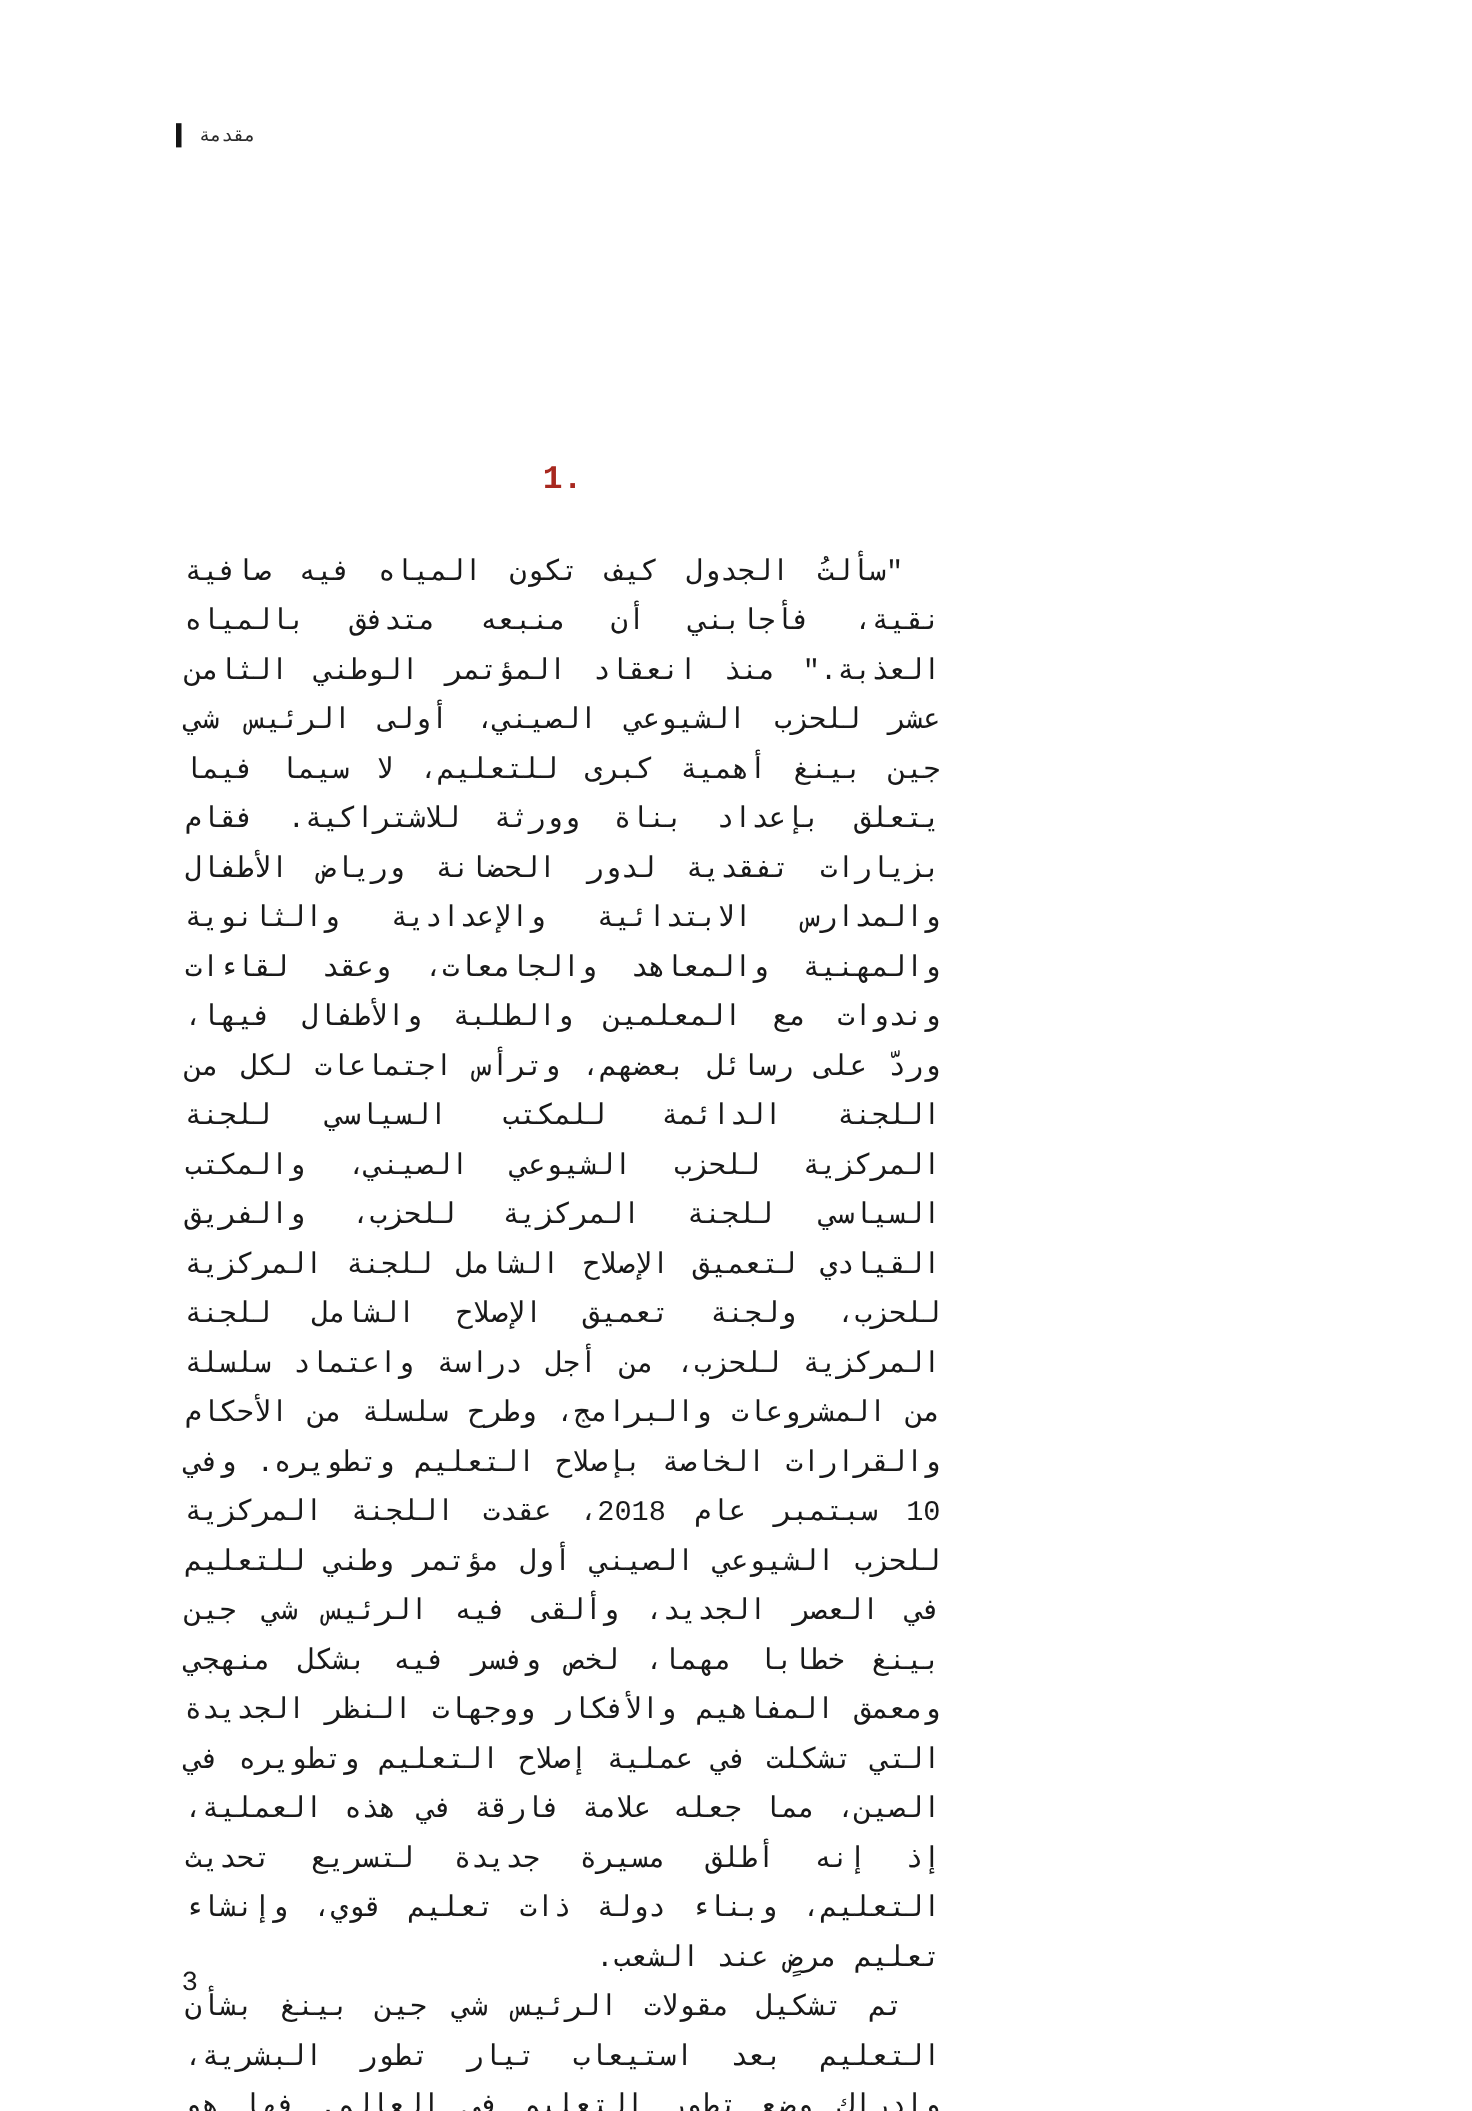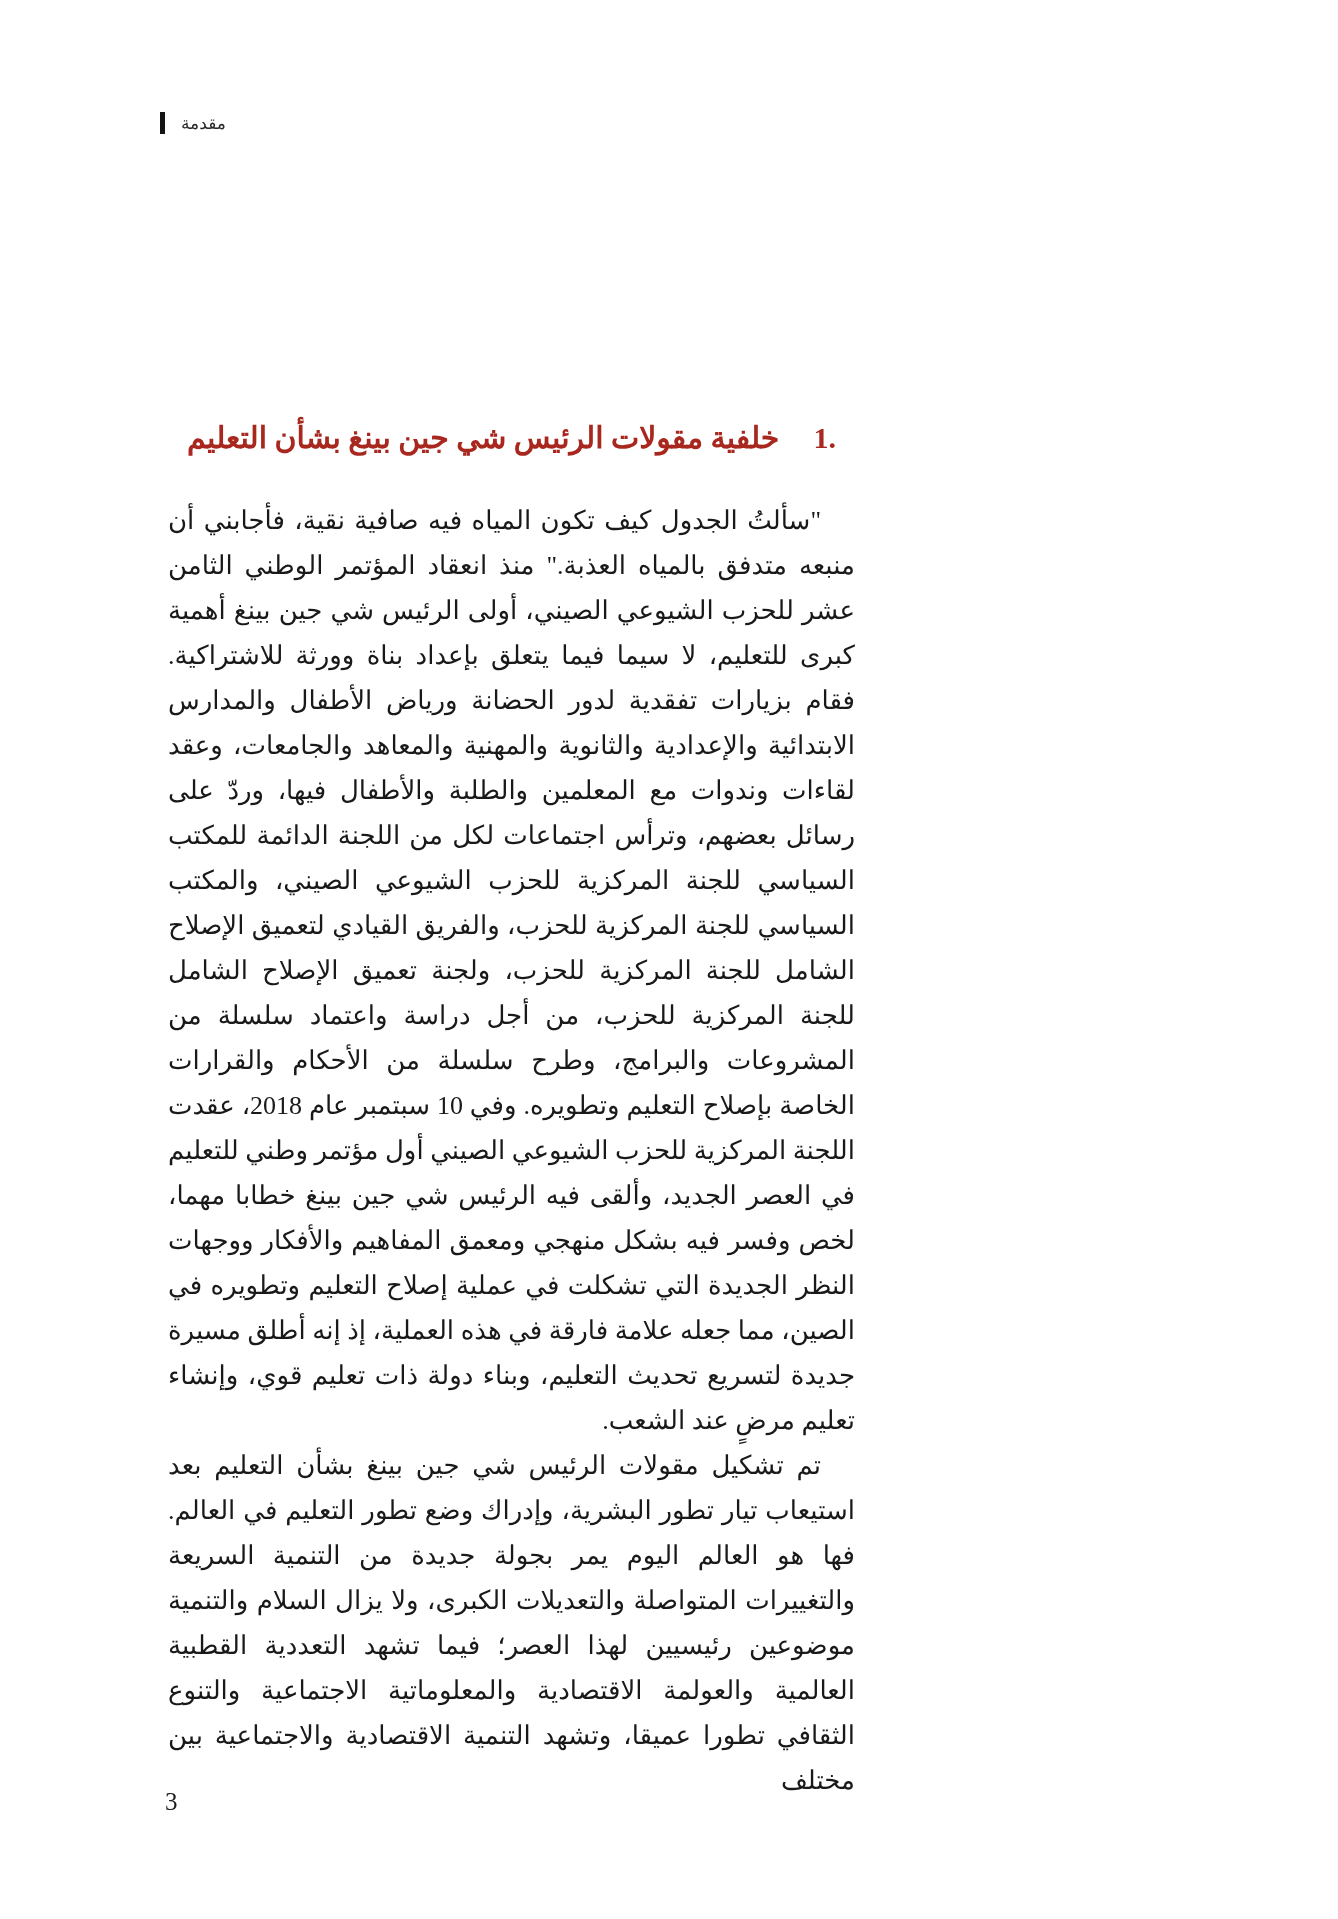--- a/index.html
+++ b/index.html
@@ -5,21 +5,21 @@
   html, body {
     margin: 0;
     padding: 0;
     background: #ffffff;
   }
   .page {
     position: relative;
     width: 1088px;
     height: 1919px;
     background: #ffffff;
-    font-family: Liberation Serif, serif;
+    font-family: Liberation Mono, monospace;
     color: #1c1c1c;
     overflow: hidden;
   }
 
   
   .chapter-header {
     position: absolute;
     top: 112px;
     left: 160px;
     display: flex;
@@ -88,21 +88,20 @@
 
 <div class="page">
 
   <div class="chapter-header">
     <span class="bar"></span>
     <span class="label">مقدمة</span>
   </div>
 
   <div class="section-heading">
     <span class="num">1.</span>
-    <span class="title">خلفية مقولات الرئيس شي جين بينغ بشأن التعليم</span>
   </div>
 
   <div class="body-text">
     <p>"سألتُ الجدول كيف تكون المياه فيه صافية نقية، فأجابني أن منبعه متدفق بالمياه العذبة." منذ انعقاد المؤتمر الوطني الثامن عشر للحزب الشيوعي الصيني، أولى الرئيس شي جين بينغ أهمية كبرى للتعليم، لا سيما فيما يتعلق بإعداد بناة وورثة للاشتراكية. فقام بزيارات تفقدية لدور الحضانة ورياض الأطفال والمدارس الابتدائية والإعدادية والثانوية والمهنية والمعاهد والجامعات، وعقد لقاءات وندوات مع المعلمين والطلبة والأطفال فيها، وردّ على رسائل بعضهم، وترأس اجتماعات لكل من اللجنة الدائمة للمكتب السياسي للجنة المركزية للحزب الشيوعي الصيني، والمكتب السياسي للجنة المركزية للحزب، والفريق القيادي لتعميق الإصلاح الشامل للجنة المركزية للحزب، ولجنة تعميق الإصلاح الشامل للجنة المركزية للحزب، من أجل دراسة واعتماد سلسلة من المشروعات والبرامج، وطرح سلسلة من الأحكام والقرارات الخاصة بإصلاح التعليم وتطويره. وفي 10 سبتمبر عام 2018، عقدت اللجنة المركزية للحزب الشيوعي الصيني أول مؤتمر وطني للتعليم في العصر الجديد، وألقى فيه الرئيس شي جين بينغ خطابا مهما، لخص وفسر فيه بشكل منهجي ومعمق المفاهيم والأفكار ووجهات النظر الجديدة التي تشكلت في عملية إصلاح التعليم وتطويره في الصين، مما جعله علامة فارقة في هذه العملية، إذ إنه أطلق مسيرة جديدة لتسريع تحديث التعليم، وبناء دولة ذات تعليم قوي، وإنشاء تعليم مرضٍ عند الشعب.</p>
     <p>تم تشكيل مقولات الرئيس شي جين بينغ بشأن التعليم بعد استيعاب تيار تطور البشرية، وإدراك وضع تطور التعليم في العالم. فها هو العالم اليوم يمر بجولة جديدة من التنمية السريعة والتغييرات المتواصلة والتعديلات الكبرى، ولا يزال السلام والتنمية موضوعين رئيسيين لهذا العصر؛ فيما تشهد التعددية القطبية العالمية والعولمة الاقتصادية والمعلوماتية الاجتماعية والتنوع الثقافي تطورا عميقا، وتشهد التنمية الاقتصادية والاجتماعية بين مختلف</p>
   </div>
 
   <div class="page-number">3</div>
 
 </div>

